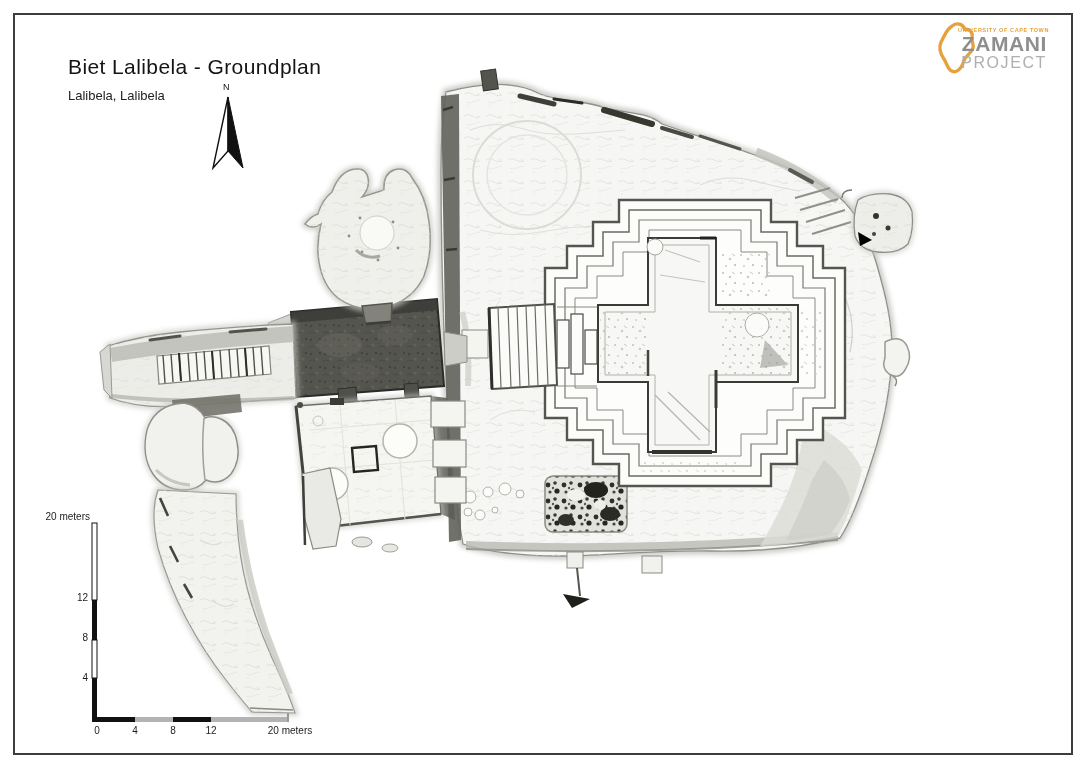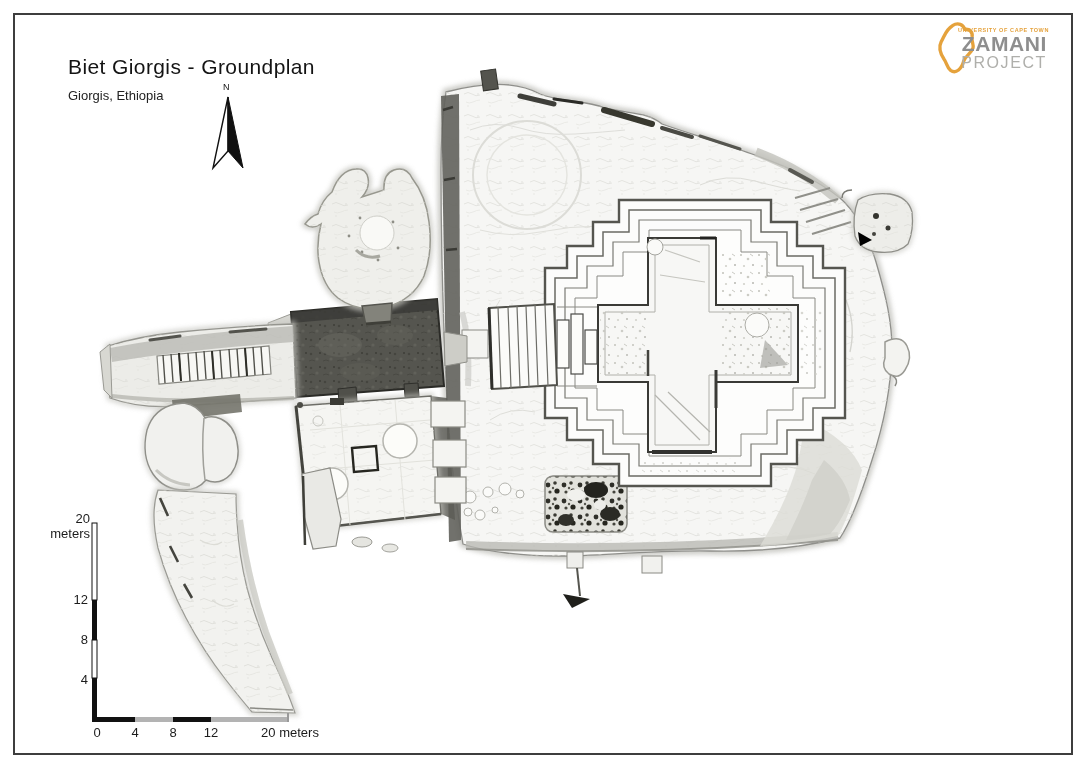--- a/index.html
+++ b/index.html
@@ -10,39 +10,39 @@
   .subtitle{position:absolute;left:68px;top:88px;font-size:13px;color:#222;}
   .north{position:absolute;left:203px;top:82px;width:50px;height:95px;}
   .north-n{position:absolute;left:20px;top:0;font-size:9px;color:#111;}
   .north svg{position:absolute;left:0;top:12px;}
   .logo{position:absolute;left:935px;top:18px;width:134px;height:58px;}
   .logo svg{position:absolute;left:0;top:3px;}
   .logo-org{position:absolute;right:20px;top:9px;font-size:5.5px;font-weight:bold;letter-spacing:.6px;color:#E5A23C;white-space:nowrap;}
   .logo-name{position:absolute;right:22px;top:15px;font-size:21px;font-weight:bold;letter-spacing:.6px;color:#8E8E8E;line-height:1;}
   .logo-sub{position:absolute;right:22px;top:37px;font-size:16px;letter-spacing:1.6px;color:#AFAFAB;line-height:1;}
   .plan-svg{position:absolute;left:0;top:0;}
-  .scale-label{position:absolute;font-size:13px;color:#1c1c1c;}
+  .scale-label{position:absolute;font-size:10px;color:#1c1c1c;}
   .vlab{left:38px;top:511px;width:52px;text-align:right;}
   .vt0{left:66px;top:592px;width:22px;text-align:right;}
   .vt1{left:66px;top:632px;width:22px;text-align:right;}
   .vt2{left:66px;top:672px;width:22px;text-align:right;}
   .ht0{left:90px;top:725px;width:14px;text-align:center;}
   .ht1{left:128px;top:725px;width:14px;text-align:center;}
   .ht2{left:166px;top:725px;width:14px;text-align:center;}
   .ht3{left:200px;top:725px;width:22px;text-align:center;}
   .ht4{left:250px;top:725px;width:80px;text-align:center;}
 </style>
 </head>
 <body>
 
 <div class="page">
   <div class="frame"></div>
 
-  <div class="title">Biet Giorgis - Groundplan</div>
-  <div class="subtitle">Giorgis, Ethiopia</div>
+  <div class="title">Biet Lalibela - Groundplan</div>
+  <div class="subtitle">Lalibela, Lalibela</div>
 
   <div class="north">
     <span class="north-n">N</span>
     <svg width="50" height="80" viewBox="0 0 50 80">
       <polygon points="25,3 10,74 25,57" fill="#ffffff" stroke="#111" stroke-width="1.4"></polygon>
       <polygon points="25,3 40,74 25,57" fill="#111" stroke="#111" stroke-width="1"></polygon>
     </svg>
   </div>
 
   <div class="logo">

